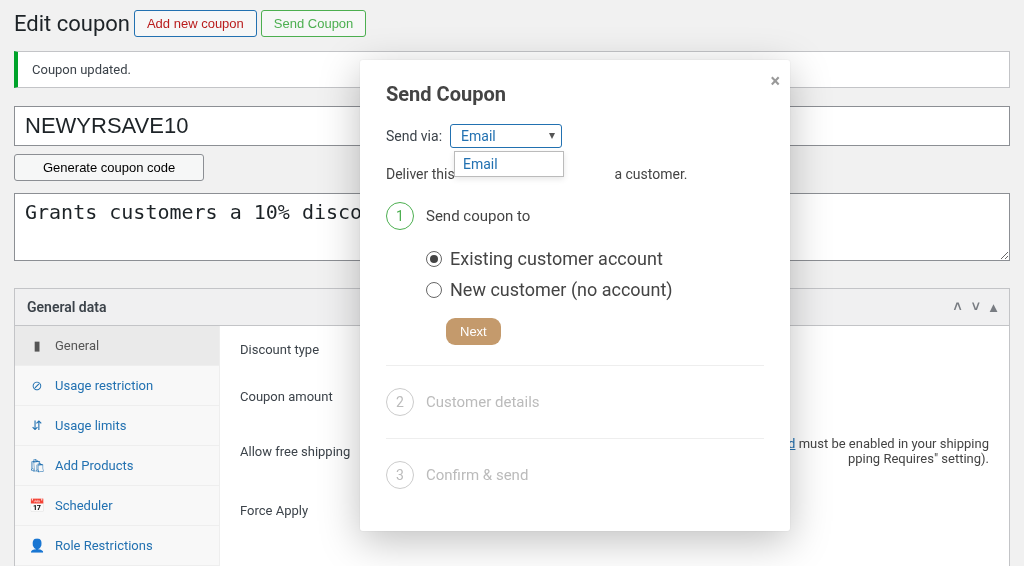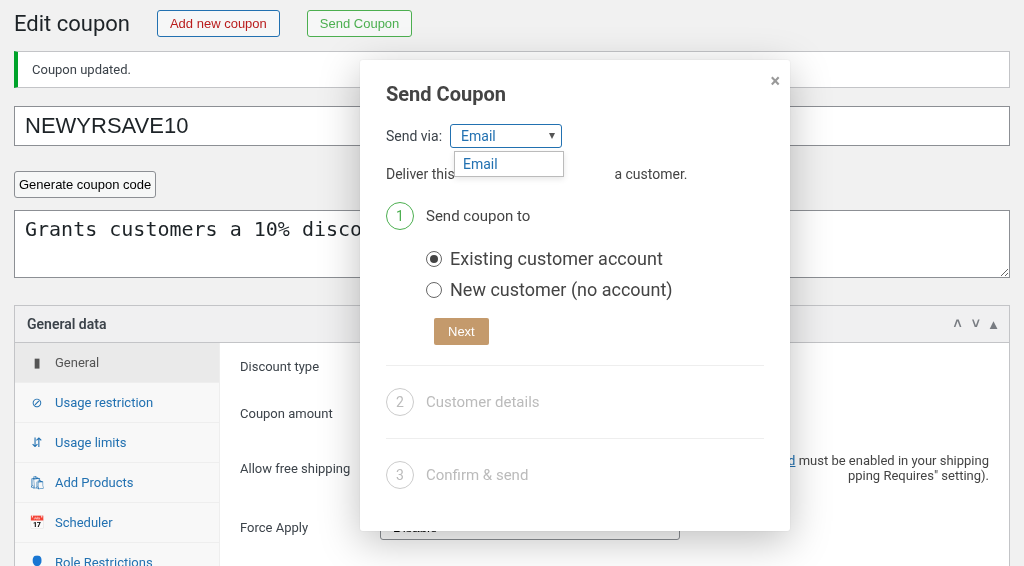--- a/index.html
+++ b/index.html
@@ -12,21 +12,21 @@
     height: 566px;
     overflow: hidden;
     position: relative;
   }
 
   
   .header {
     padding: 10px 14px 14px 14px;
     display: flex;
     align-items: center;
-    gap: 27px;
+    gap: 4px;
   }
   .page-title {
     font-size: 22px;
     font-weight: 400;
     color: #1d2327;
   }
   .btn-outline-blue {
     border: 1px solid #2271b1;
     color: #b91c1c;
     background: #f6f7f7;
@@ -50,38 +50,38 @@
     margin: 0 14px 18px 14px;
     background: #fff;
     border: 1px solid #c3c4c7;
     border-left: 4px solid #00a32a;
     padding: 10px 14px;
     font-size: 13px;
   }
 
   
   .coupon-code {
-    margin: 0 14px 25px 14px;
+    margin: 0 14px 8px 14px;
   }
   .coupon-code input {
     width: 100%;
     font-size: 22px;
     padding: 6px 10px;
     border: 1px solid #8c8f94;
     background: #fff;
     color: #1d2327;
     height: 40px;
   }
   .gen-code {
     margin: 0 14px 12px 14px;
   }
   .gen-code button {
     border: 1px solid #8c8f94;
     background: #f6f7f7;
-    padding: 5px 4px;
+    padding: 5px 28px;
     border-radius: 3px;
     font-size: 13px;
     cursor: pointer;
   }
   .desc {
     margin: 0 14px 24px 14px;
   }
   .desc textarea {
     width: 100%;
     font-size: 20px;
@@ -285,26 +285,26 @@
     margin-bottom: 10px; font-size: 18px; color: #444;
   }
   .radio {
     width: 16px; height: 16px; border: 1.5px solid #666; border-radius: 50%;
     display: inline-flex; align-items: center; justify-content: center;
   }
   .radio.checked::after {
     content: ""; width: 8px; height: 8px; background: #444; border-radius: 50%;
   }
   .next-btn {
-    margin-left: 48px;
+    margin-left: 60px;
     background: #c49a6c;
     color: #fff;
     border: none;
     padding: 6px 14px;
-    border-radius: 2px;
+    border-radius: 9px;
     font-size: 13px;
     cursor: pointer;
   }
   .divider {
     height: 1px; background: #eee; margin: 20px 0;
   }
 </style>
 </head>
 <body>
 

